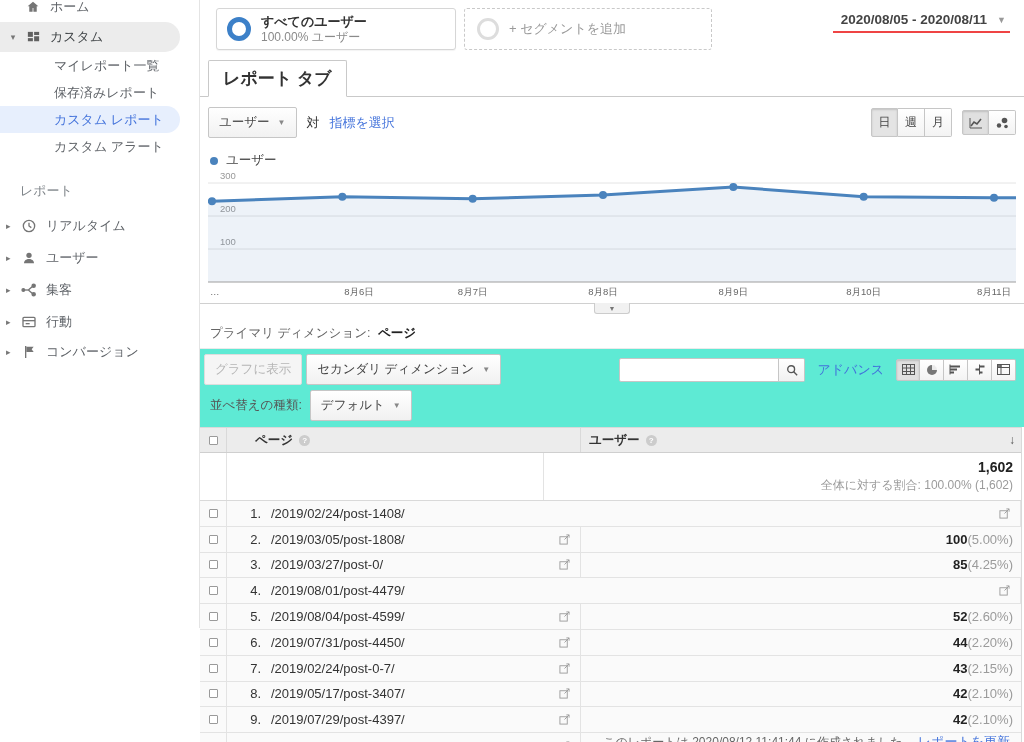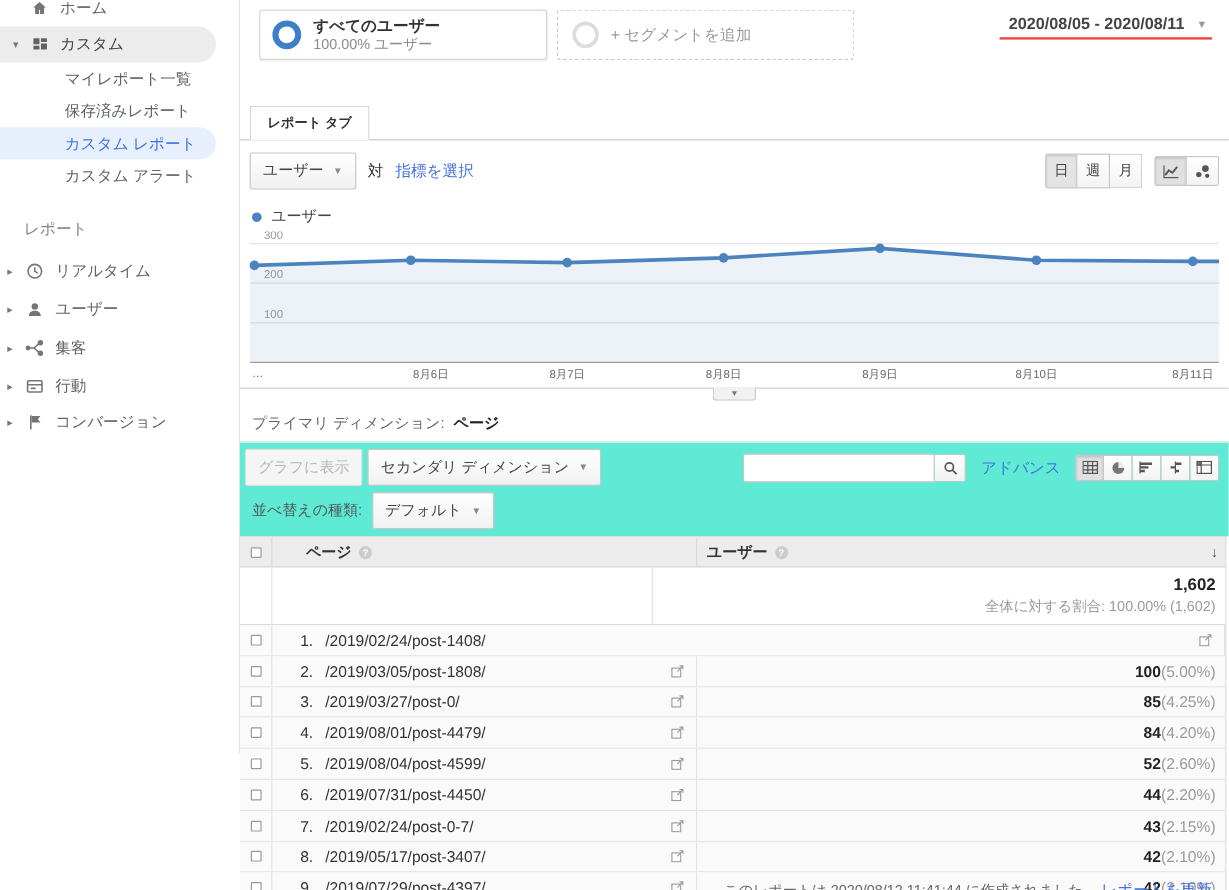--- a/index.html
+++ b/index.html
@@ -35,21 +35,21 @@
   .seg-sub { color:#8a8a8a; font-size:12px; line-height:15px; }
   .seg-add { width:248px; height:42px; border:1px dashed #c9c9c9; border-radius:3px; margin-left:8px;
     display:flex; align-items:center; padding:0 12px; color:#9a9a9a; cursor:pointer; }
   .seg-ring-gray { width:22px; height:22px; border:3px solid #ddd; border-radius:50%; margin-right:10px; }
   .date-box { margin-left:auto; margin-top:2px; border-bottom:2px solid #ef4444; padding:2px 4px 4px 8px;
     font-weight:bold; font-size:13.5px; color:#444; display:flex; align-items:center; cursor:pointer; }
   .date-box .dcaret { color:#999; font-size:9px; margin-left:10px; }
 
   .tab-bar { margin-top:10px; border-bottom:1px solid #c9c9c9; padding-left:8px; }
   .tab { display:inline-block; border:1px solid #c9c9c9; border-bottom:1px solid #fff; margin-bottom:-1px;
-    background:#fff; padding:6px 14px; font-weight:bold; font-size:11px; border-radius:2px 2px 0 0; cursor:pointer;margin-top:28px; }
+    background:#fff; padding:6px 14px; font-weight:bold; font-size:17px; border-radius:2px 2px 0 0; cursor:pointer; }
 
   .metric-row { display:flex; align-items:center; margin:10px 8px 0 8px; }
   .btn { background:linear-gradient(#ffffff,#f1f1f1); border:1px solid #c6c6c6; border-radius:2px;
     color:#444; font-size:12.5px; padding:6px 10px; cursor:pointer; display:inline-flex; align-items:center; font-family:inherit; }
   .btn .bcaret { font-size:8px; color:#888; margin-left:8px; }
   .vs { margin:0 10px 0 10px; color:#333; font-size:13px; }
   .link { color:#4272db; cursor:pointer; text-decoration:none; font-size:13px; }
   .right-ctrls { margin-left:auto; display:flex; align-items:center; }
   .grp { display:flex; }
   .gbtn { width:27px; height:29px; border:1px solid #c6c6c6; border-left:none; background:linear-gradient(#fff,#f3f3f3);
@@ -456,21 +456,20 @@
             <span class="td-page">
               <span class="rn">4.</span>
               <a class="url">/2019/08/01/post-4479/</a>
               <span class="ext">
                 <svg width="11" height="11" viewBox="0 0 12 12" fill="none" stroke="#9a9a9a">
                   <rect x="1" y="3" width="8" height="8"></rect>
                   <path d="M6 6 L11 1 M8 1 h3 v3"></path>
                 </svg>
               </span>
             </span>
-            <span class="td-users"><b>84</b><span class="pct">(4.20%)</span></span>
           </div>
           <div class="trow">
             <span class="td-check">
               <span class="cb"></span>
             </span>
             <span class="td-page">
               <span class="rn">5.</span>
               <a class="url">/2019/08/04/post-4599/</a>
               <span class="ext">
                 <svg width="11" height="11" viewBox="0 0 12 12" fill="none" stroke="#9a9a9a">

